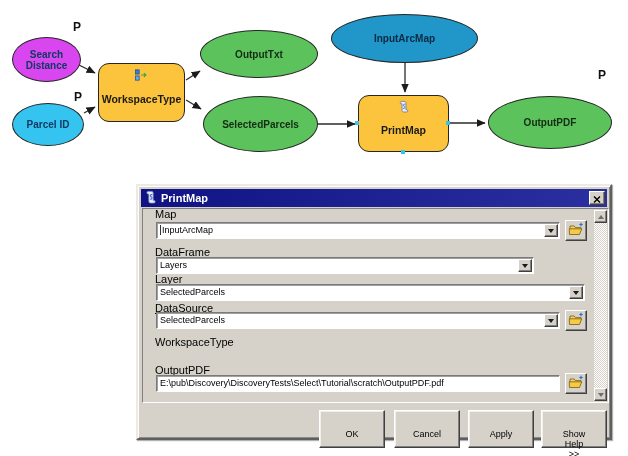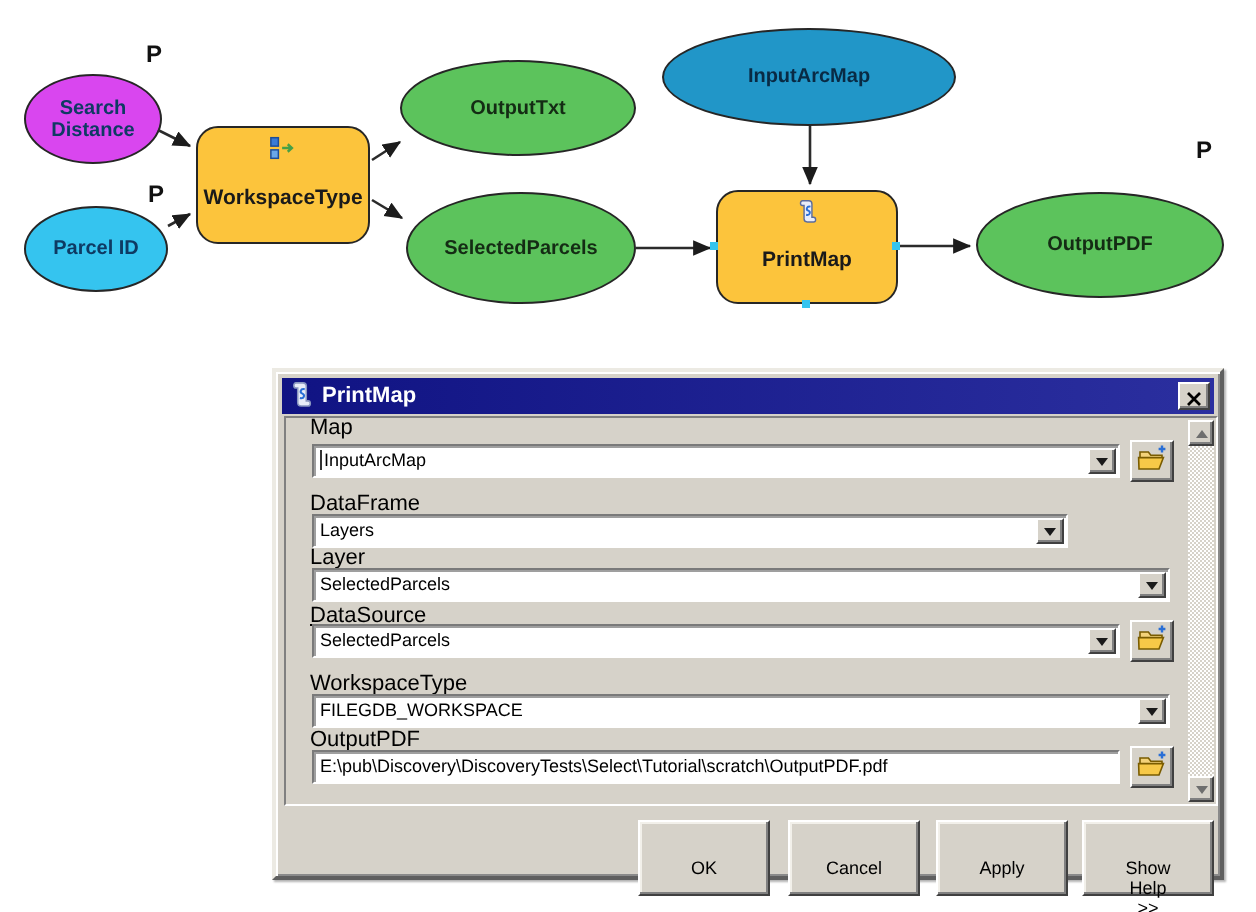--- a/index.html
+++ b/index.html
@@ -227,28 +227,20 @@
       <span>
         <svg width="16" height="14" viewBox="0 0 16 14">
           <path d="M2 4 h4.2 l1.2 1.6 H13 v2 H2 Z" fill="#f3d27a" stroke="#7a5c00" stroke-width="0.8"></path>
           <path d="M1.3 6.8 h12.4 l-2.2 5.7 H1.5 Z" fill="#f7c948" stroke="#7a5c00" stroke-width="0.8"></path>
           <path d="M13 0.8 v3.4 M11.3 2.5 h3.4" stroke="#2a6fd6" stroke-width="1.2"></path>
         </svg>
       </span>
     </button>
 
     <div class="flabel" style="left:17px;top:150px;">WorkspaceType</div>
-    <div class="combo" style="left:18px;top:161px;width:429px;">
-      <div class="combo-text">
-          <span>FILEGDB_WORKSPACE</span>
-        </div>
-      <div class="dd-btn">
-          <span class="tri-down"></span>
-        </div>
-    </div>
 
     <div class="flabel" style="left:17px;top:178px;">OutputPDF</div>
     <div class="textfield" style="left:18px;top:189px;width:404px;">
       <div class="combo-text">
           <span>E:\pub\Discovery\DiscoveryTests\Select\Tutorial\scratch\OutputPDF.pdf</span>
         </div>
     </div>
     <button class="browse" style="left:427px;top:187px;">
       <span>
         <svg width="16" height="14" viewBox="0 0 16 14">

